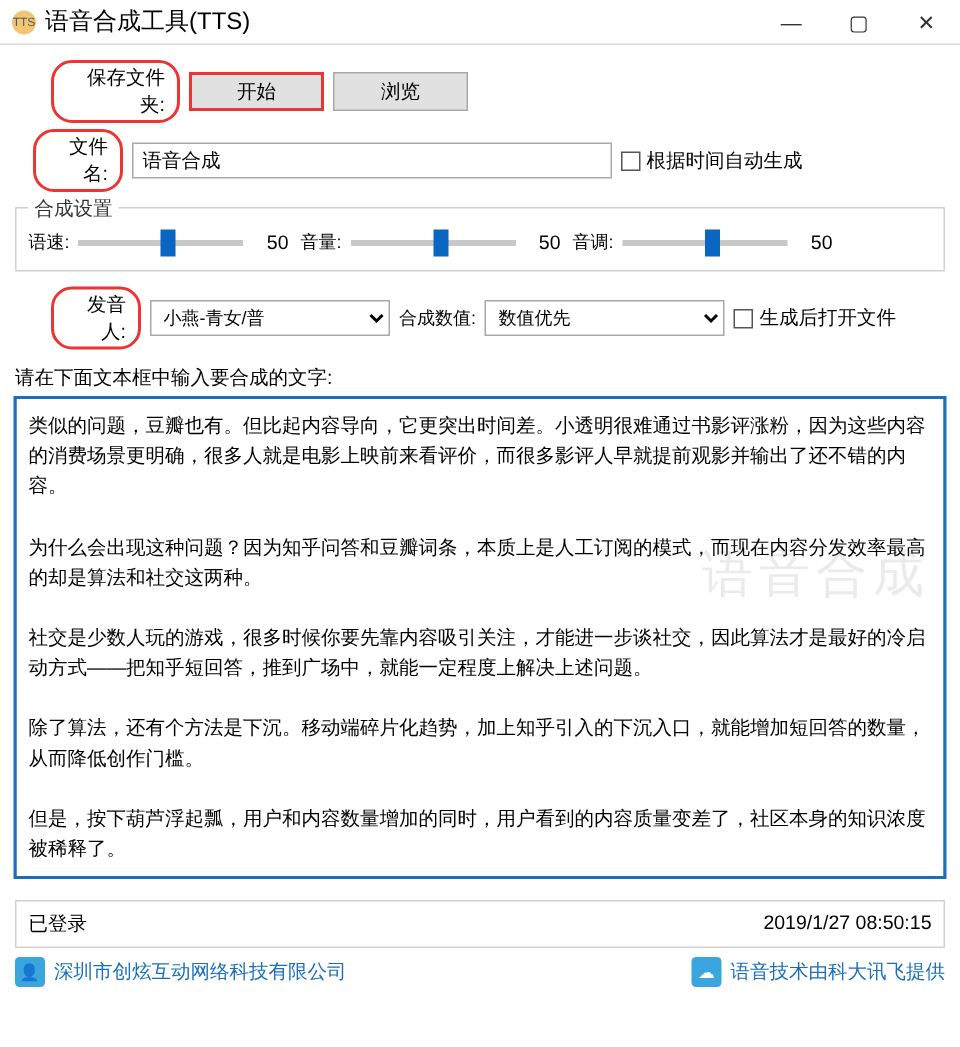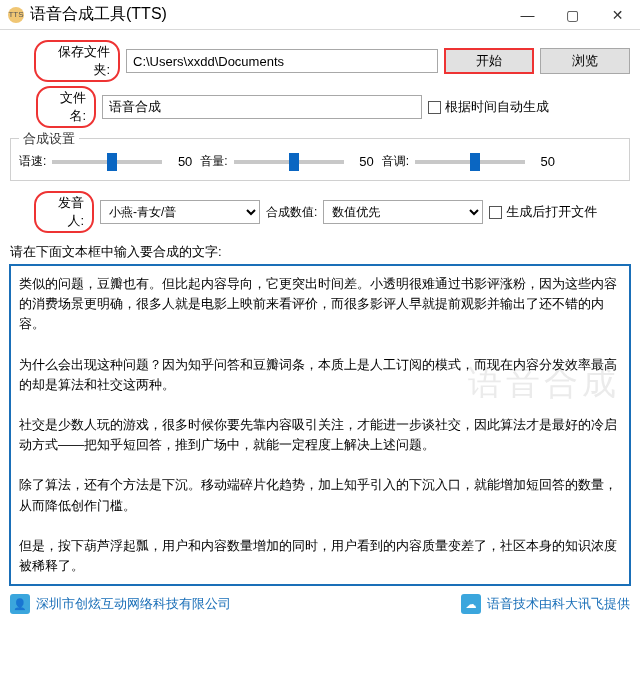--- a/index.html
+++ b/index.html
@@ -44,27 +44,26 @@
     <div>—</div>
     <div>▢</div>
     <div>✕</div>
   </div>
 </div>
 
 <div class="content">
 
   <div class="row">
     <span class="label oval" style="width:86px">保存文件夹:</span>
-    <input type="text" style="flex: 1 1 0%;" value="C:\Users\xxdd\Documents">
     <div class="btn redbox" style="width:90px">开始</div>
     <div class="btn" style="width:90px">浏览</div>
   </div>
 
   <div class="row">
-    <span class="label oval" style="width:60px;margin-left:26px">文件名:</span>
+    <span class="label oval" style="width:60px;margin-left:12px">文件名:</span>
     <input type="text" style="width: 320px;" value="语音合成">
     <label class="chk">
       <span class="box"></span>
       <span>根据时间自动生成</span>
     </label>
   </div>
 
   <div class="fieldset">
     <span class="legend">合成设置</span>
     <div class="sliders">
@@ -107,20 +106,24 @@
   <textarea style="">类似的问题，豆瓣也有。但比起内容导向，它更突出时间差。小透明很难通过书影评涨粉，因为这些内容的消费场景更明确，很多人就是电影上映前来看评价，而很多影评人早就提前观影并输出了还不错的内容。
 
 为什么会出现这种问题？因为知乎问答和豆瓣词条，本质上是人工订阅的模式，而现在内容分发效率最高的却是算法和社交这两种。
 
 社交是少数人玩的游戏，很多时候你要先靠内容吸引关注，才能进一步谈社交，因此算法才是最好的冷启动方式——把知乎短回答，推到广场中，就能一定程度上解决上述问题。
 
 除了算法，还有个方法是下沉。移动端碎片化趋势，加上知乎引入的下沉入口，就能增加短回答的数量，从而降低创作门槛。
 
 但是，按下葫芦浮起瓢，用户和内容数量增加的同时，用户看到的内容质量变差了，社区本身的知识浓度被稀释了。</textarea>
 
+  <div class="status">
+    <span>已登录</span>
+    <span>2019/1/27 08:50:15</span>
+  </div>
 
   <div class="footer">
     <div class="item">
       <div class="ficon">👤</div>
       <span>深圳市创炫互动网络科技有限公司</span>
     </div>
     <div class="item">
       <div class="ficon">☁</div>
       <span>语音技术由科大讯飞提供</span>
     </div>

